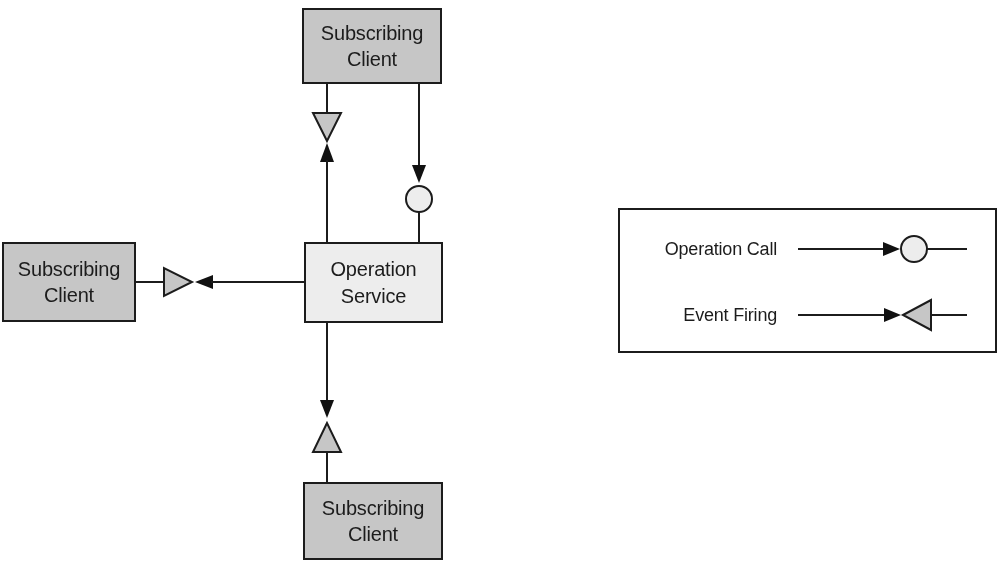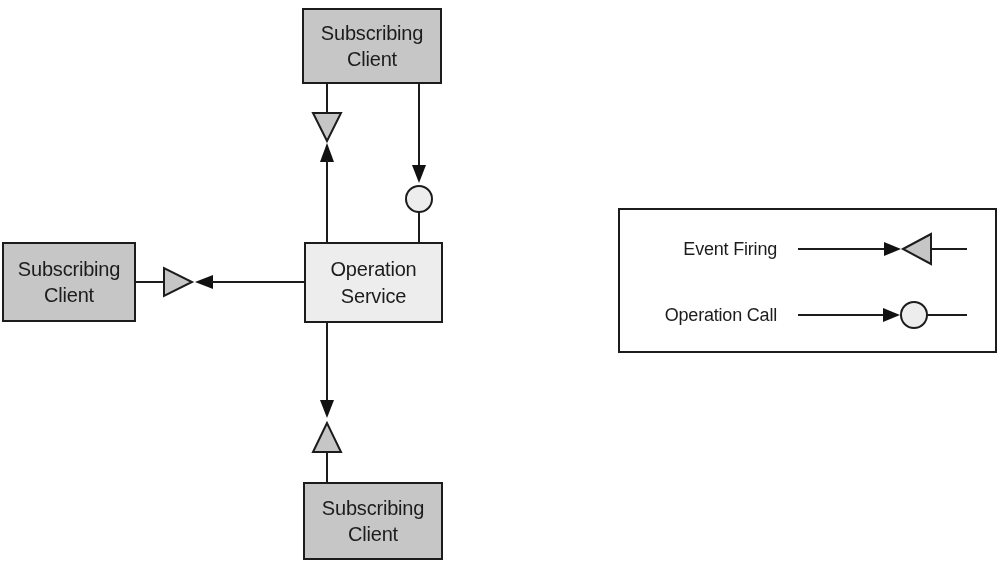--- a/index.html
+++ b/index.html
@@ -114,34 +114,34 @@
     <div class="label">Operation Service</div>
   </div>
 
   <div class="node client node-bottom">
     <div class="label">Subscribing Client</div>
   </div>
 
   <div class="legend">
 
     <div class="legend-row">
+      <div class="legend-label">Operation Call</div>
+      <svg class="legend-symbol" width="172" height="36" viewBox="0 0 172 36" xmlns="http://www.w3.org/2000/svg">
+        <line x1="1" y1="18" x2="86" y2="18" stroke="#1c1c1c" stroke-width="2"></line>
+        <polygon points="103,18 86,11 86,25" fill="#111111"></polygon>
+        <circle cx="117" cy="18" r="13" stroke="#1c1c1c" stroke-width="2" fill="#ededed"></circle>
+        <line x1="130" y1="18" x2="170" y2="18" stroke="#1c1c1c" stroke-width="2"></line>
+      </svg>
+    </div>
+
+    <div class="legend-row">
       <div class="legend-label">Event Firing</div>
       <svg class="legend-symbol" width="172" height="36" viewBox="0 0 172 36" xmlns="http://www.w3.org/2000/svg">
         <line x1="1" y1="18" x2="87" y2="18" stroke="#1c1c1c" stroke-width="2"></line>
         <polygon points="104,18 87,11 87,25" fill="#111111"></polygon>
         <polygon points="106,18 134,3 134,33" stroke="#1c1c1c" stroke-width="2" fill="#c6c6c6"></polygon>
         <line x1="134" y1="18" x2="170" y2="18" stroke="#1c1c1c" stroke-width="2"></line>
       </svg>
     </div>
 
-    <div class="legend-row">
-      <div class="legend-label">Operation Call</div>
-      <svg class="legend-symbol" width="172" height="36" viewBox="0 0 172 36" xmlns="http://www.w3.org/2000/svg">
-        <line x1="1" y1="18" x2="86" y2="18" stroke="#1c1c1c" stroke-width="2"></line>
-        <polygon points="103,18 86,11 86,25" fill="#111111"></polygon>
-        <circle cx="117" cy="18" r="13" stroke="#1c1c1c" stroke-width="2" fill="#ededed"></circle>
-        <line x1="130" y1="18" x2="170" y2="18" stroke="#1c1c1c" stroke-width="2"></line>
-      </svg>
-    </div>
-
   </div>
 
 </div>
 
 </body></html>

